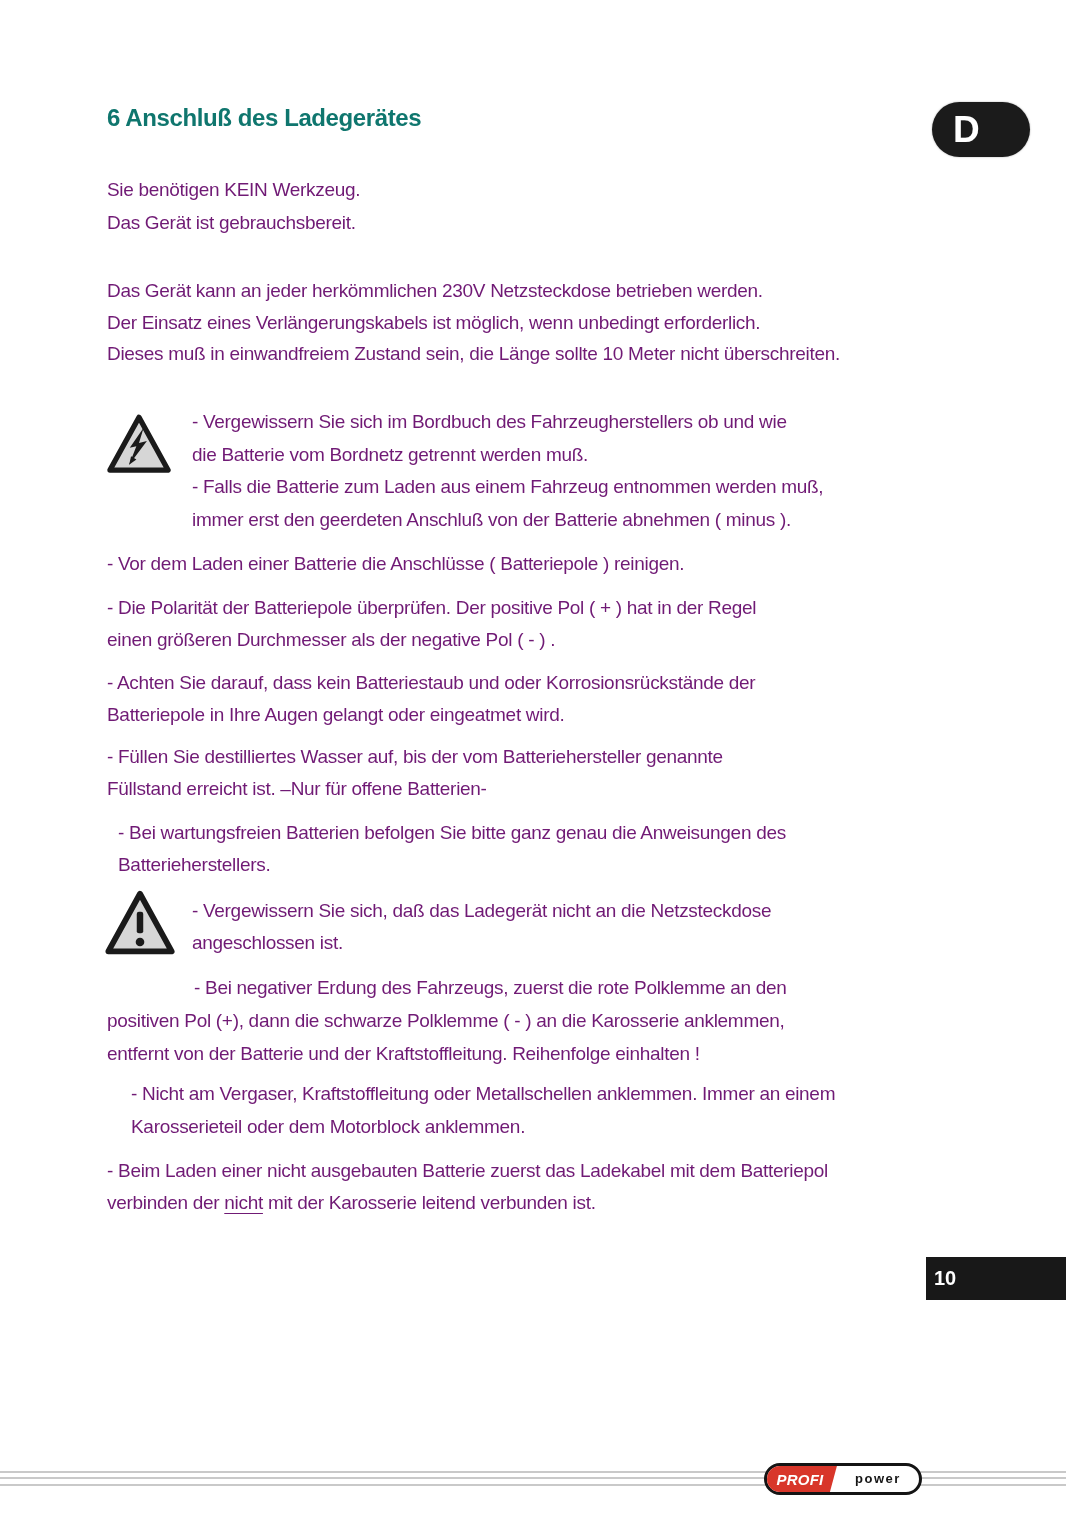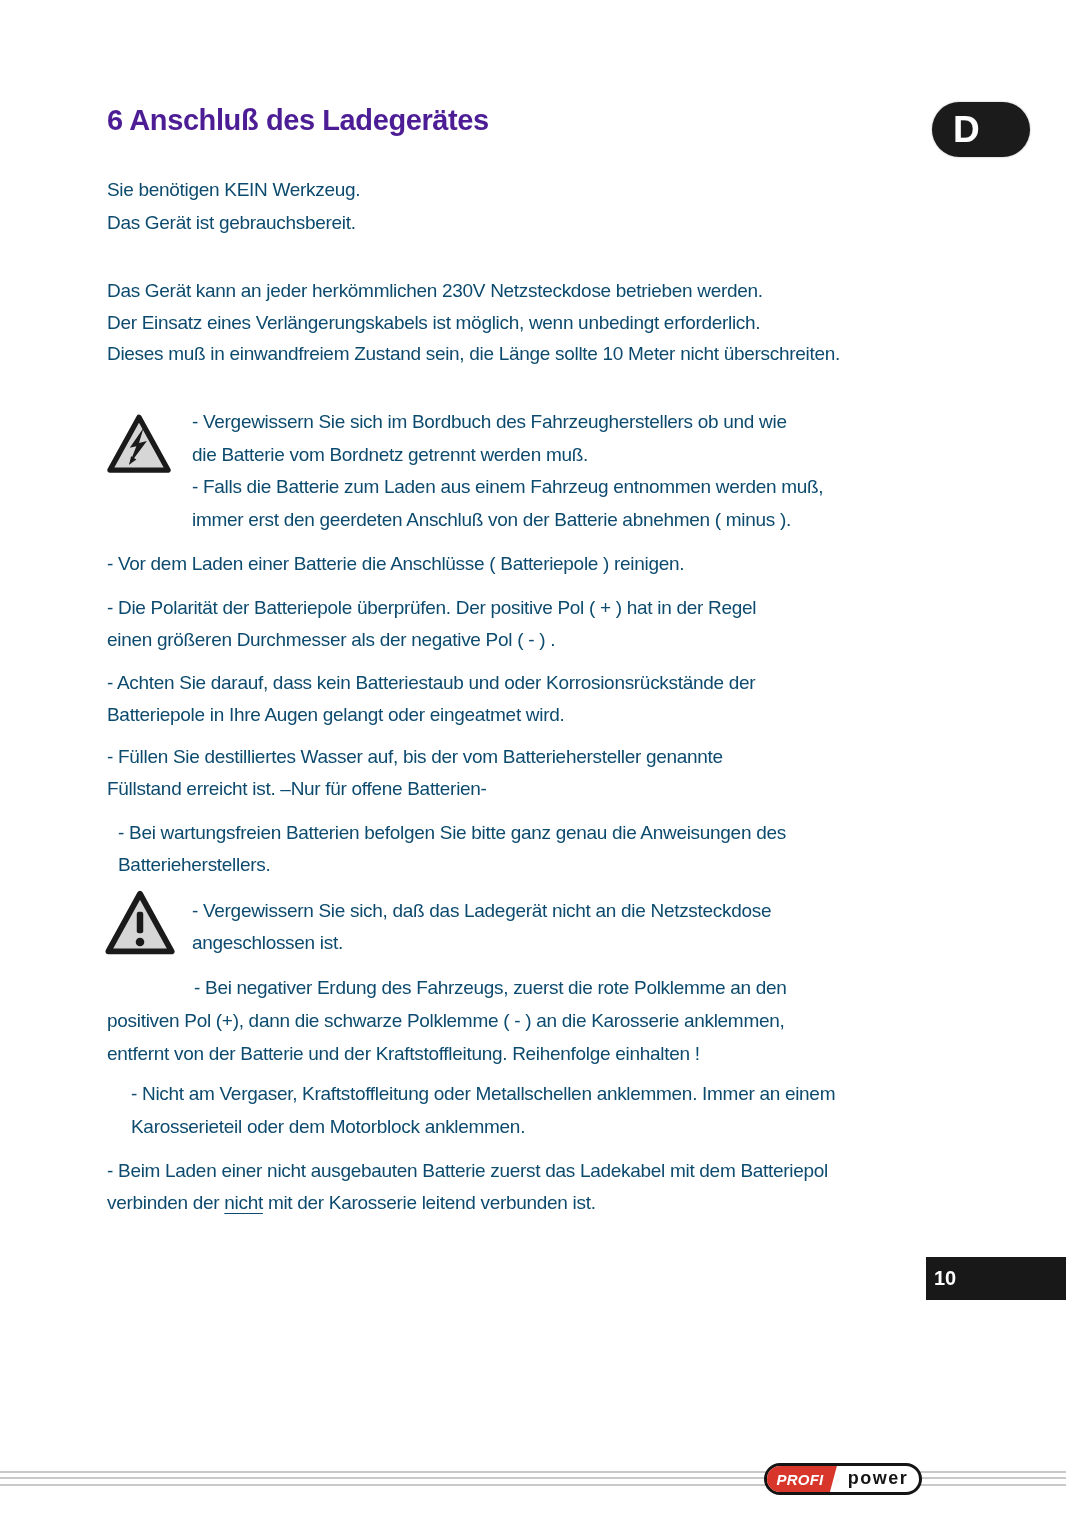--- a/index.html
+++ b/index.html
@@ -10,27 +10,27 @@
     font-family:"Liberation Sans", sans-serif;
     color:#1e1e1e;
     overflow:hidden;
   }
   .abs{position:absolute;}
   .lines{white-space:pre-line;}
   .body-text{
     font-size:19px;
     line-height:32.5px;
     letter-spacing:-0.3px;
-    color:#0c4a6e;
+    color:#701a75;
   }
   .page-title{
-    font-size:29px;
+    font-size:24px;
     font-weight:bold;
     letter-spacing:-0.4px;
-    color:#4c1d95;
+    color:#0f766e;
   }
   .lang-badge{
     left:932px;top:102px;width:98px;height:55px;
     background:#1b1b1b;border-radius:28px;
     display:flex;align-items:center;
     box-shadow:0 0 2px rgba(0,0,0,.35);
   }
   .lang-badge .letter{
     color:#ffffff;font-size:37px;font-weight:bold;
     margin-left:21px;line-height:1;
@@ -58,21 +58,21 @@
     display:flex;align-items:center;justify-content:center;
   }
   .brand-profi span{
     color:#ffffff;font-style:italic;font-weight:bold;
     font-size:15px;letter-spacing:0.2px;padding-right:4px;
   }
   .brand-power{
     flex:1;display:flex;align-items:center;justify-content:center;
   }
   .brand-power span{
-    color:#151515;font-weight:bold;font-size:18px;
+    color:#151515;font-weight:bold;font-size:13px;
     letter-spacing:1.5px;line-height:1;padding-bottom:2px;
   }
 </style>
 </head>
 <body>
 
 <div class="page">
 
   <div class="abs page-title" style="left:107px;top:104px;">6 Anschluß des Ladegerätes</div>
 

